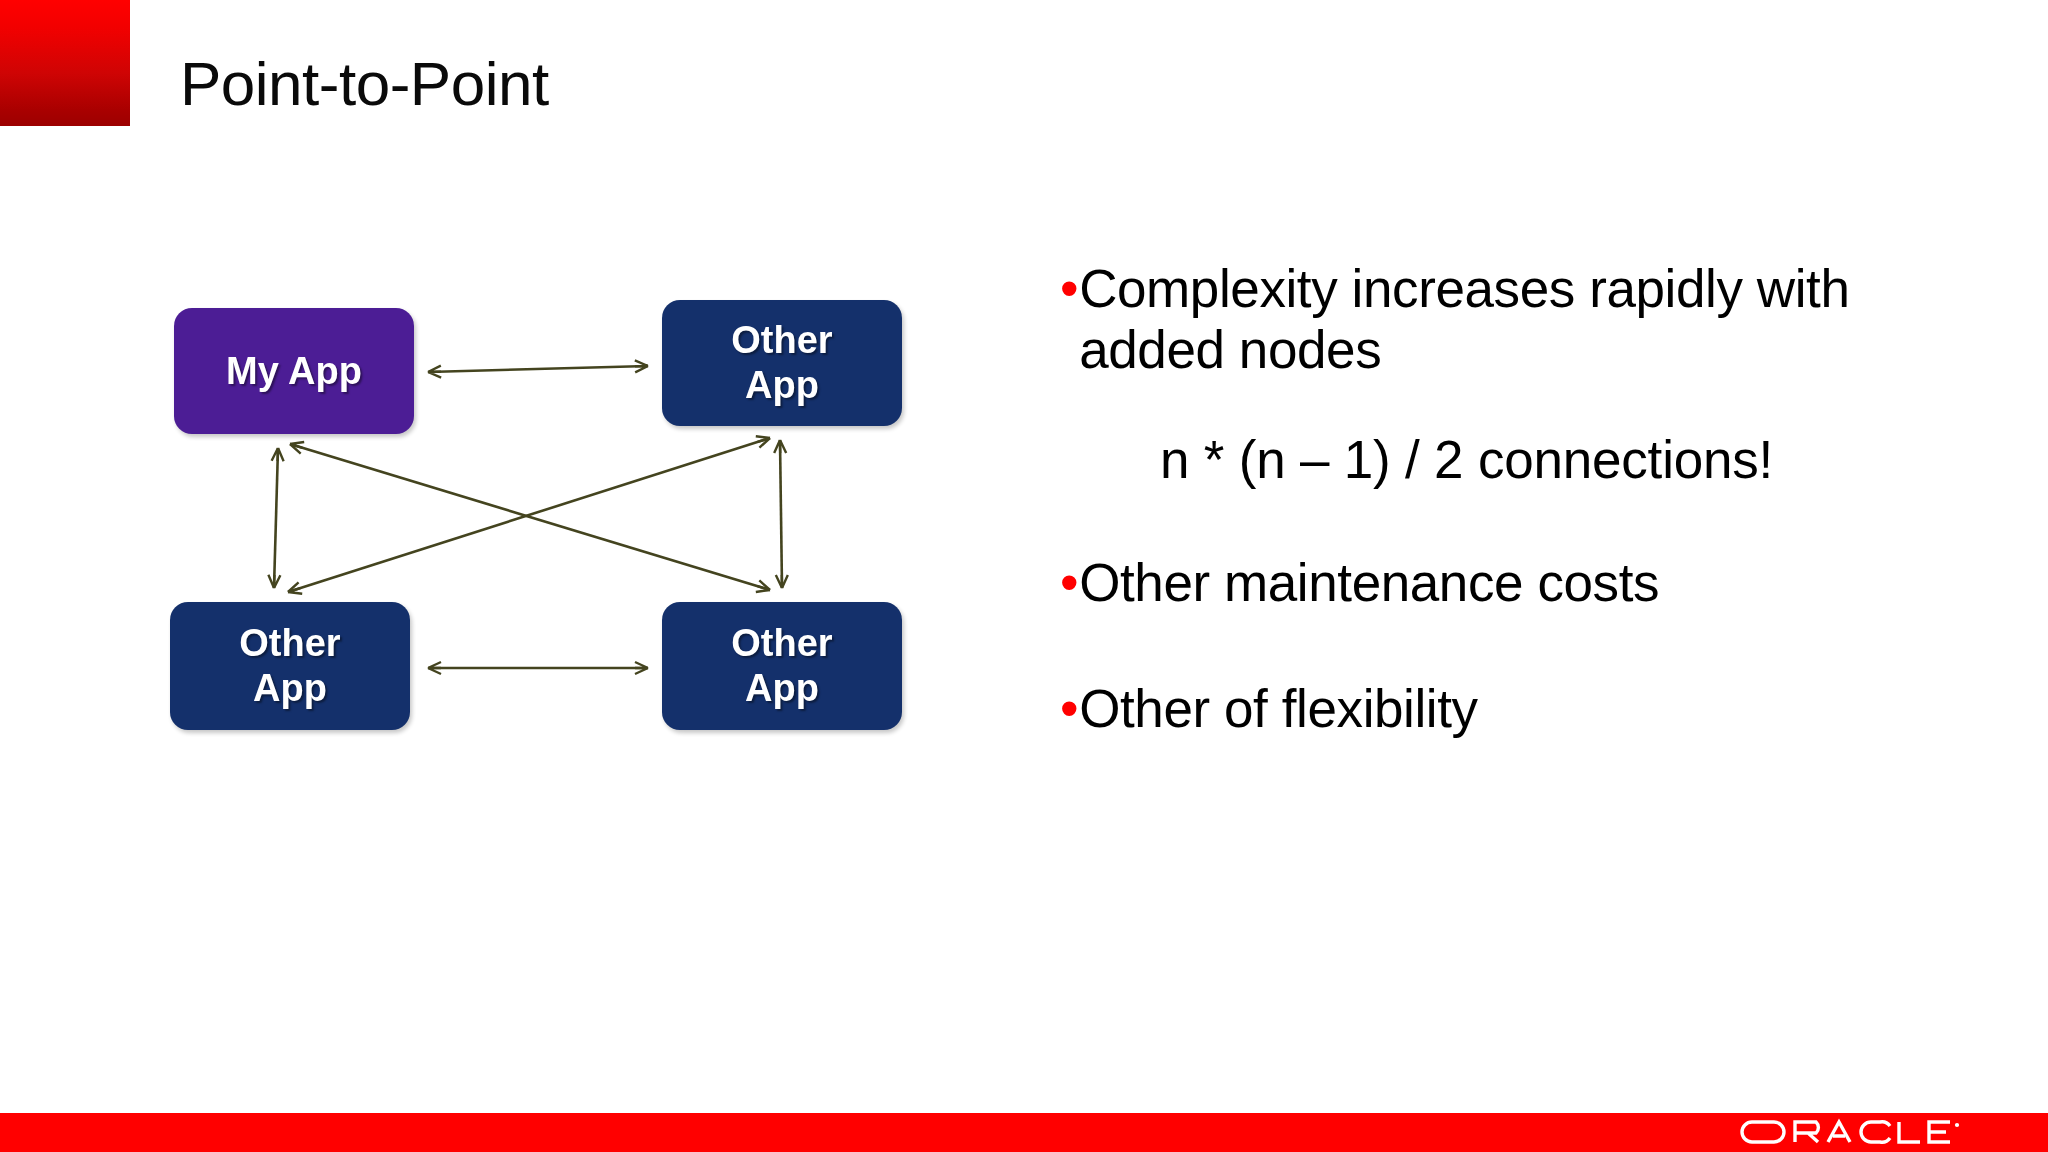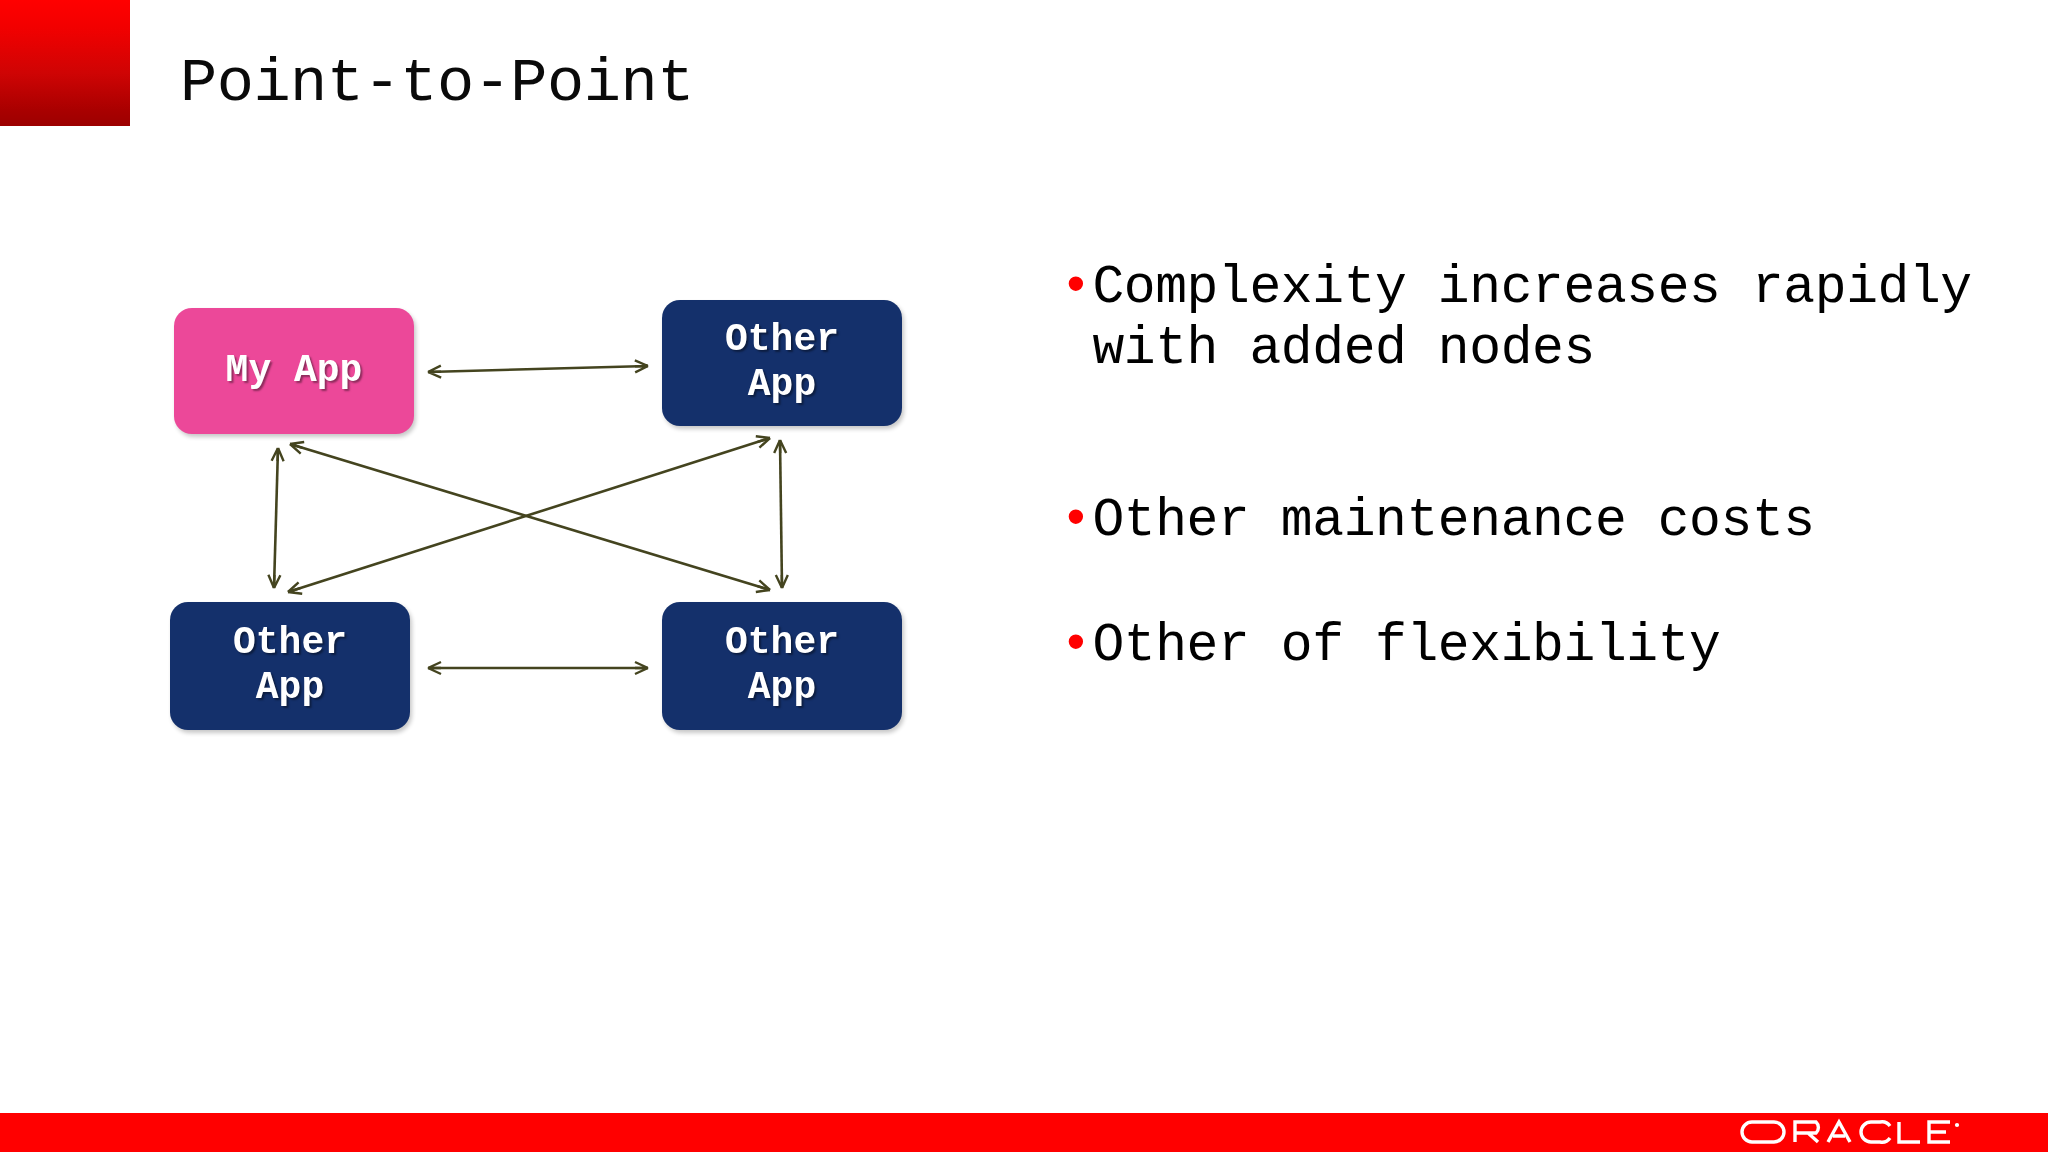--- a/index.html
+++ b/index.html
@@ -7,21 +7,21 @@
     margin: 0;
     padding: 0;
     background: #ffffff;
   }
   .slide {
     position: relative;
     width: 2048px;
     height: 1152px;
     background: #ffffff;
     overflow: hidden;
-    font-family: Liberation Mono, monospace;
+    font-family: Liberation Sans, sans-serif;
   }
 
   
   .corner-block {
     position: absolute;
     left: 0;
     top: 0;
     width: 130px;
     height: 126px;
     background: linear-gradient(to bottom, #ff0000 0%, #f20000 22%, #cf0404 58%, #a80000 88%, #9c0000 100%);
@@ -65,21 +65,21 @@
     line-height: 1.18;
     text-shadow: 2px 2px 2px rgba(0,0,0,0.40);
     box-shadow: 2px 3px 4px rgba(0,0,0,0.22);
     z-index: 3;
   }
   .node-myapp {
     left: 24px;
     top: 18px;
     width: 240px;
     height: 126px;
-    background: #ec4899;
+    background: #4c1d95;
   }
   .node-tr {
     left: 512px;
     top: 10px;
     width: 240px;
     height: 126px;
     background: #14306b;
   }
   .node-bl {
     left: 20px;
@@ -216,20 +216,21 @@
 
   <div class="content">
 
     <div class="bullet-row">
       <span class="bullet-dot">•</span>
       <span class="bullet-text">Complexity increases rapidly with added nodes</span>
     </div>
 
     <div class="spacer-1"></div>
 
+    <div class="formula">n * (n – 1) / 2 connections!</div>
 
     <div class="spacer-2"></div>
 
     <div class="bullet-row">
       <span class="bullet-dot">•</span>
       <span class="bullet-text">Other maintenance costs</span>
     </div>
 
     <div class="spacer-3"></div>
 

